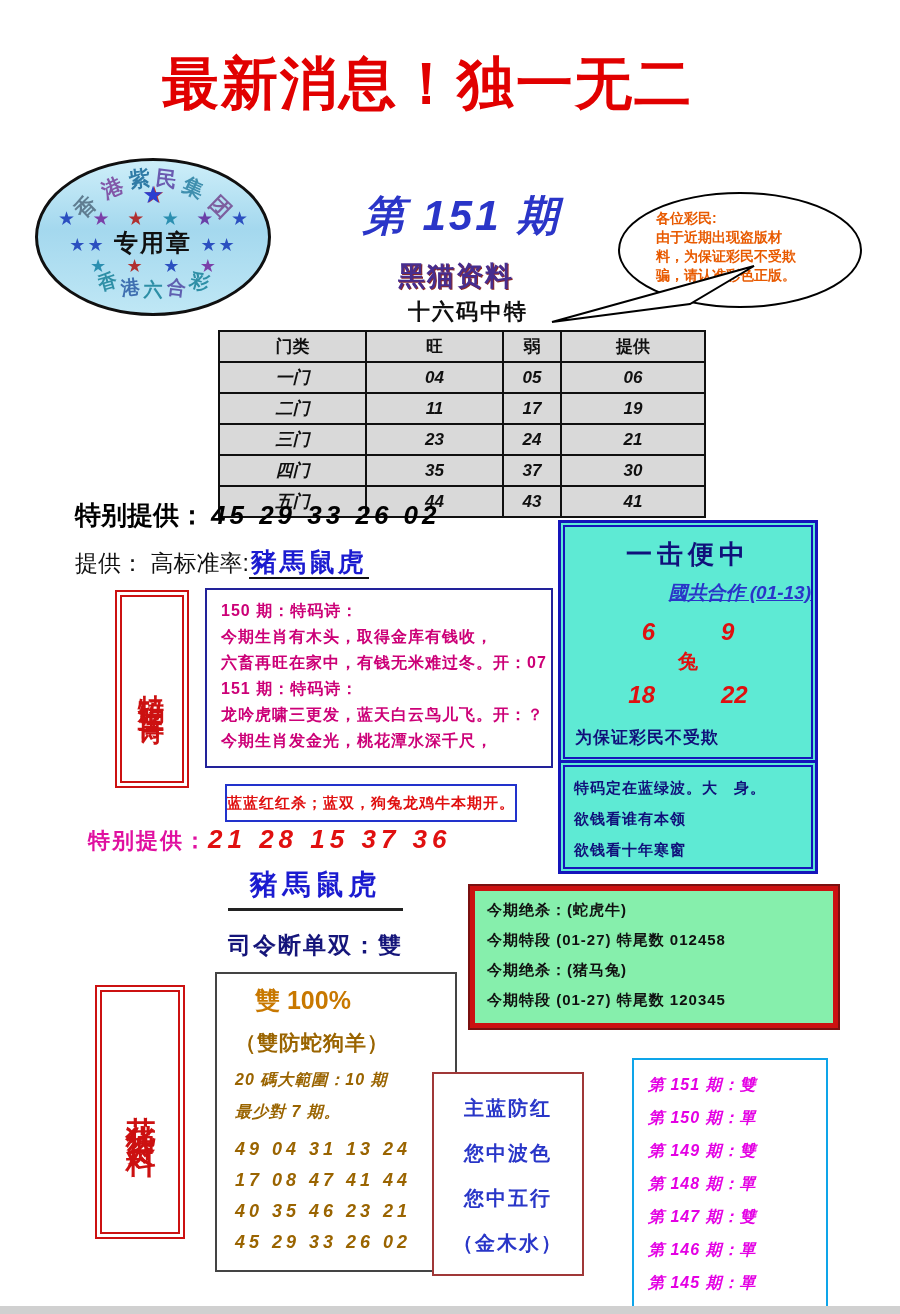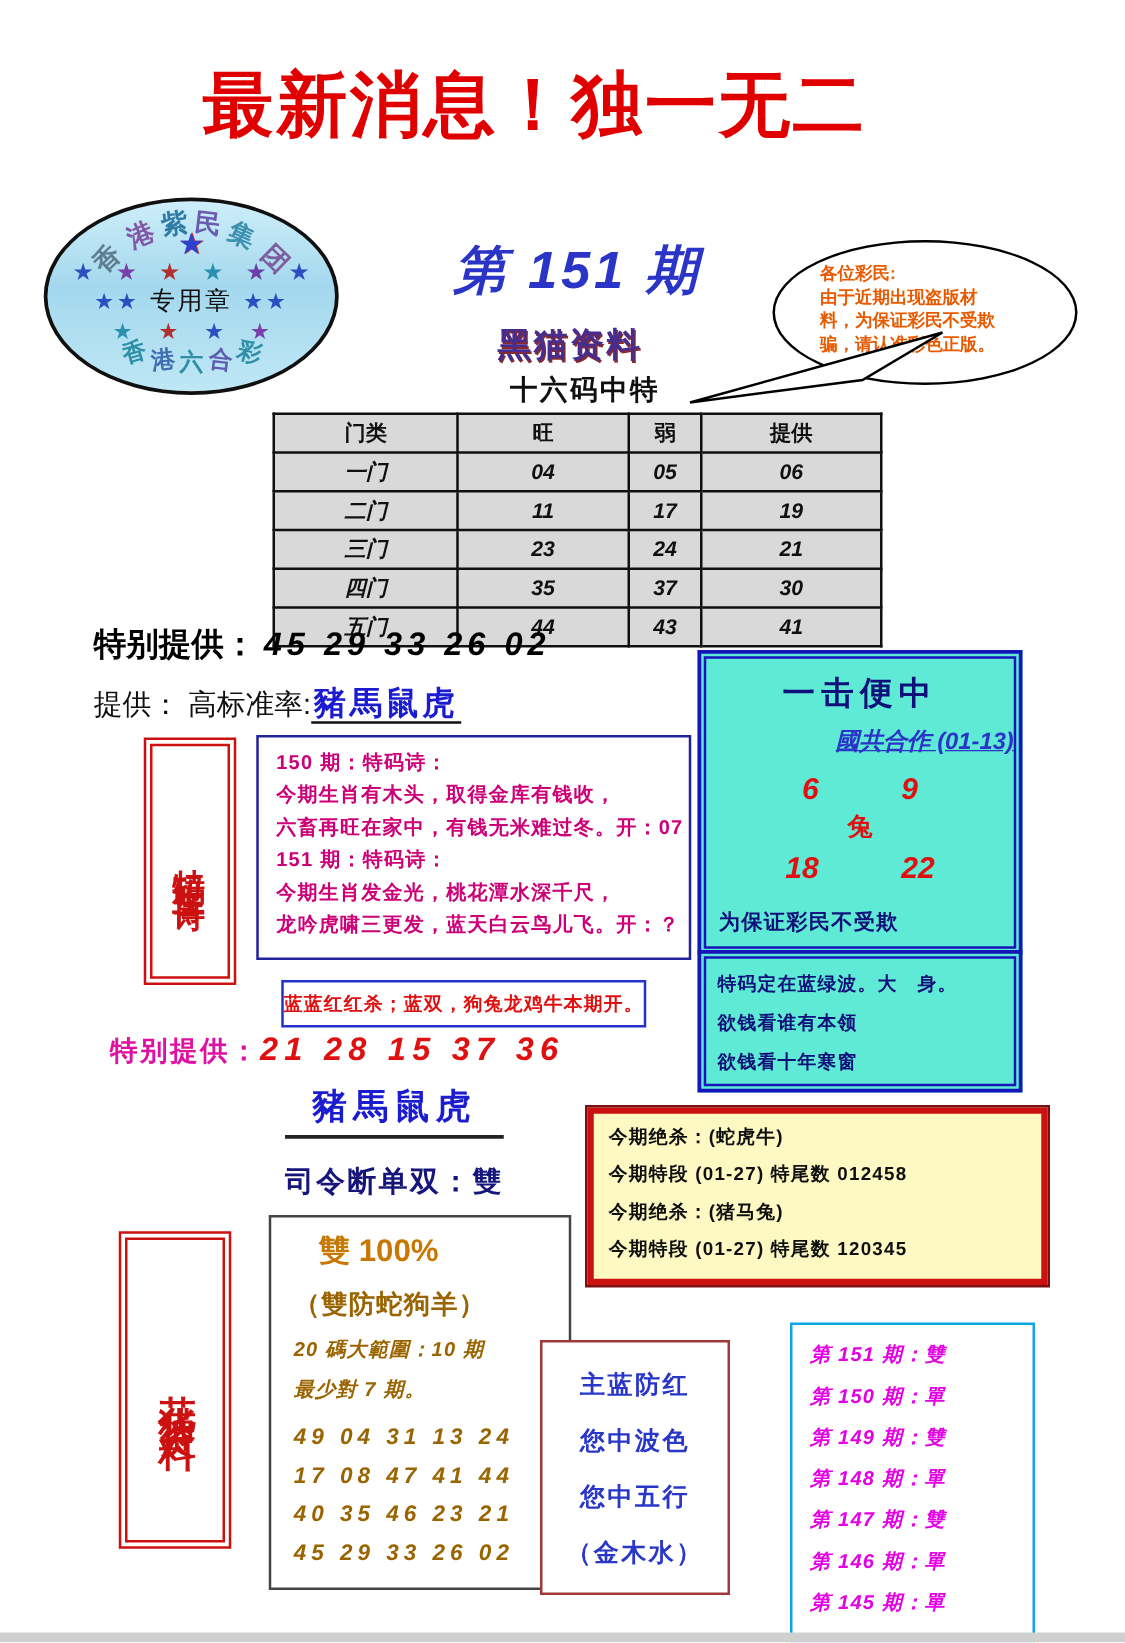--- a/index.html
+++ b/index.html
@@ -25,21 +25,21 @@
   .arc .ch:nth-child(6){transform:translateY(30px) rotate(44deg);color:#7d5f9f;}
   .bigstar{position:absolute;top:20px;left:50%;transform:translateX(-50%);
            font-size:24px;color:#2b3fd0;text-shadow:1px 0 0 #c03030;}
   .srow1{position:absolute;top:46px;left:20px;right:20px;display:flex;justify-content:space-between;}
   .srow1 .ch{font-size:19px;display:inline-block;}
   .srow1 .ch:nth-child(1){color:#2b4fc0;}.srow1 .ch:nth-child(2){color:#7a3fa8;}
   .srow1 .ch:nth-child(3){color:#b03030;}.srow1 .ch:nth-child(4){color:#2b8fb0;}
   .srow1 .ch:nth-child(5){color:#6a3fa8;}.srow1 .ch:nth-child(6){color:#2b4fc0;}
   .center-row{position:absolute;top:66px;left:0;width:100%;text-align:center;}
   .center-row .sl,.center-row .sr{color:#2b4fc0;font-size:18px;letter-spacing:2px;}
-  .zy{font-size:20px;font-weight:normal;color:#101010;margin:0 4px;letter-spacing:2px;}
+  .zy{font-size:24px;font-weight:bold;color:#101010;margin:0 4px;letter-spacing:2px;}
   .srow2{position:absolute;top:94px;left:52px;right:52px;display:flex;justify-content:space-between;}
   .srow2 .ch{font-size:18px;display:inline-block;}
   .srow2 .ch:nth-child(1){color:#2b8fb0;}.srow2 .ch:nth-child(2){color:#b03030;}
   .srow2 .ch:nth-child(3){color:#2b4fc0;}.srow2 .ch:nth-child(4){color:#7a3fa8;}
   .sbottom{position:absolute;top:116px;left:0;width:100%;display:flex;justify-content:center;}
   .sbottom .ch{font-size:19px;font-weight:bold;margin:0 2px;display:inline-block;}
   .sbottom .ch:nth-child(1){transform:translateY(-8px) rotate(-16deg);color:#2e8fa6;}
   .sbottom .ch:nth-child(2){transform:translateY(-2px) rotate(-7deg);color:#3f6fb0;}
   .sbottom .ch:nth-child(3){transform:translateY(0);color:#2e8fa6;}
   .sbottom .ch:nth-child(4){transform:translateY(-2px) rotate(7deg);color:#5f5fb0;}
@@ -108,21 +108,21 @@
            display:flex;align-items:center;justify-content:center;
            font-size:15px;font-weight:bold;color:#e01010;letter-spacing:1px;}
   .special2{position:absolute;left:88px;top:824px;font-size:22px;font-weight:bold;}
   .special2 .lbl2{color:#e010a0;letter-spacing:2px;}
   .special2 .nums{color:#e01010;font-style:italic;font-size:26px;letter-spacing:5px;}
   .zodiac2{position:absolute;left:228px;top:866px;width:175px;text-align:center;
            font-size:28px;font-weight:bold;color:#1b1bd0;letter-spacing:5px;
            border-bottom:3px solid #222;padding-bottom:4px;}
 
   
-  .redbox{position:absolute;left:470px;top:886px;width:346px;height:128px;background:#fef9c3;
+  .redbox{position:absolute;left:470px;top:886px;width:346px;height:128px;background:#86efac;
           border:5px solid #cc1111;outline:2px solid #7a1010;padding:4px 0 0 12px;}
   .redbox div{font-size:15px;font-weight:bold;color:#101010;line-height:30px;letter-spacing:1px;}
 
   
   .siling{position:absolute;left:228px;top:930px;font-size:23px;font-weight:bold;color:#15157a;letter-spacing:2px;}
   .rangebox{position:absolute;left:215px;top:972px;width:220px;height:286px;
             border:2px solid #444;padding:10px 0 0 18px;box-sizing:content-box;background:#fff;}
   .range-headline{font-size:25px;font-weight:bold;color:#c87800;margin:0 0 12px 20px;}
   .range-caution{font-size:21px;font-weight:bold;color:#9a6400;margin-bottom:13px;letter-spacing:1px;}
   .range-scope,.range-min{font-size:16px;font-weight:bold;font-style:italic;color:#9a6400;margin-bottom:11px;letter-spacing:1px;}
@@ -255,22 +255,22 @@
     <div class="vbox-inner">
         <div class="vtext">特码生肖诗</div>
       </div>
   </div>
 
   <div class="poem-box">
     <div>150 期：特码诗：</div>
     <div>今期生肖有木头，取得金库有钱收，</div>
     <div>六畜再旺在家中，有钱无米难过冬。开：07</div>
     <div>151 期：特码诗：</div>
+    <div>龙吟虎啸三更发，蓝天白云鸟儿飞。开：？</div>
     <div>今期生肖发金光，桃花潭水深千尺，</div>
-    <div>龙吟虎啸三更发，蓝天白云鸟儿飞。开：？</div>
   </div>
 
   <div class="dblue hitbox">
     <div class="dblue-inner">
       <div class="hit-title">一击便中</div>
       <div class="hit-sub">國共合作 (01-13)</div>
       <div class="hit-nums1">
         <span>6</span>
         <span>9</span>
       </div>

